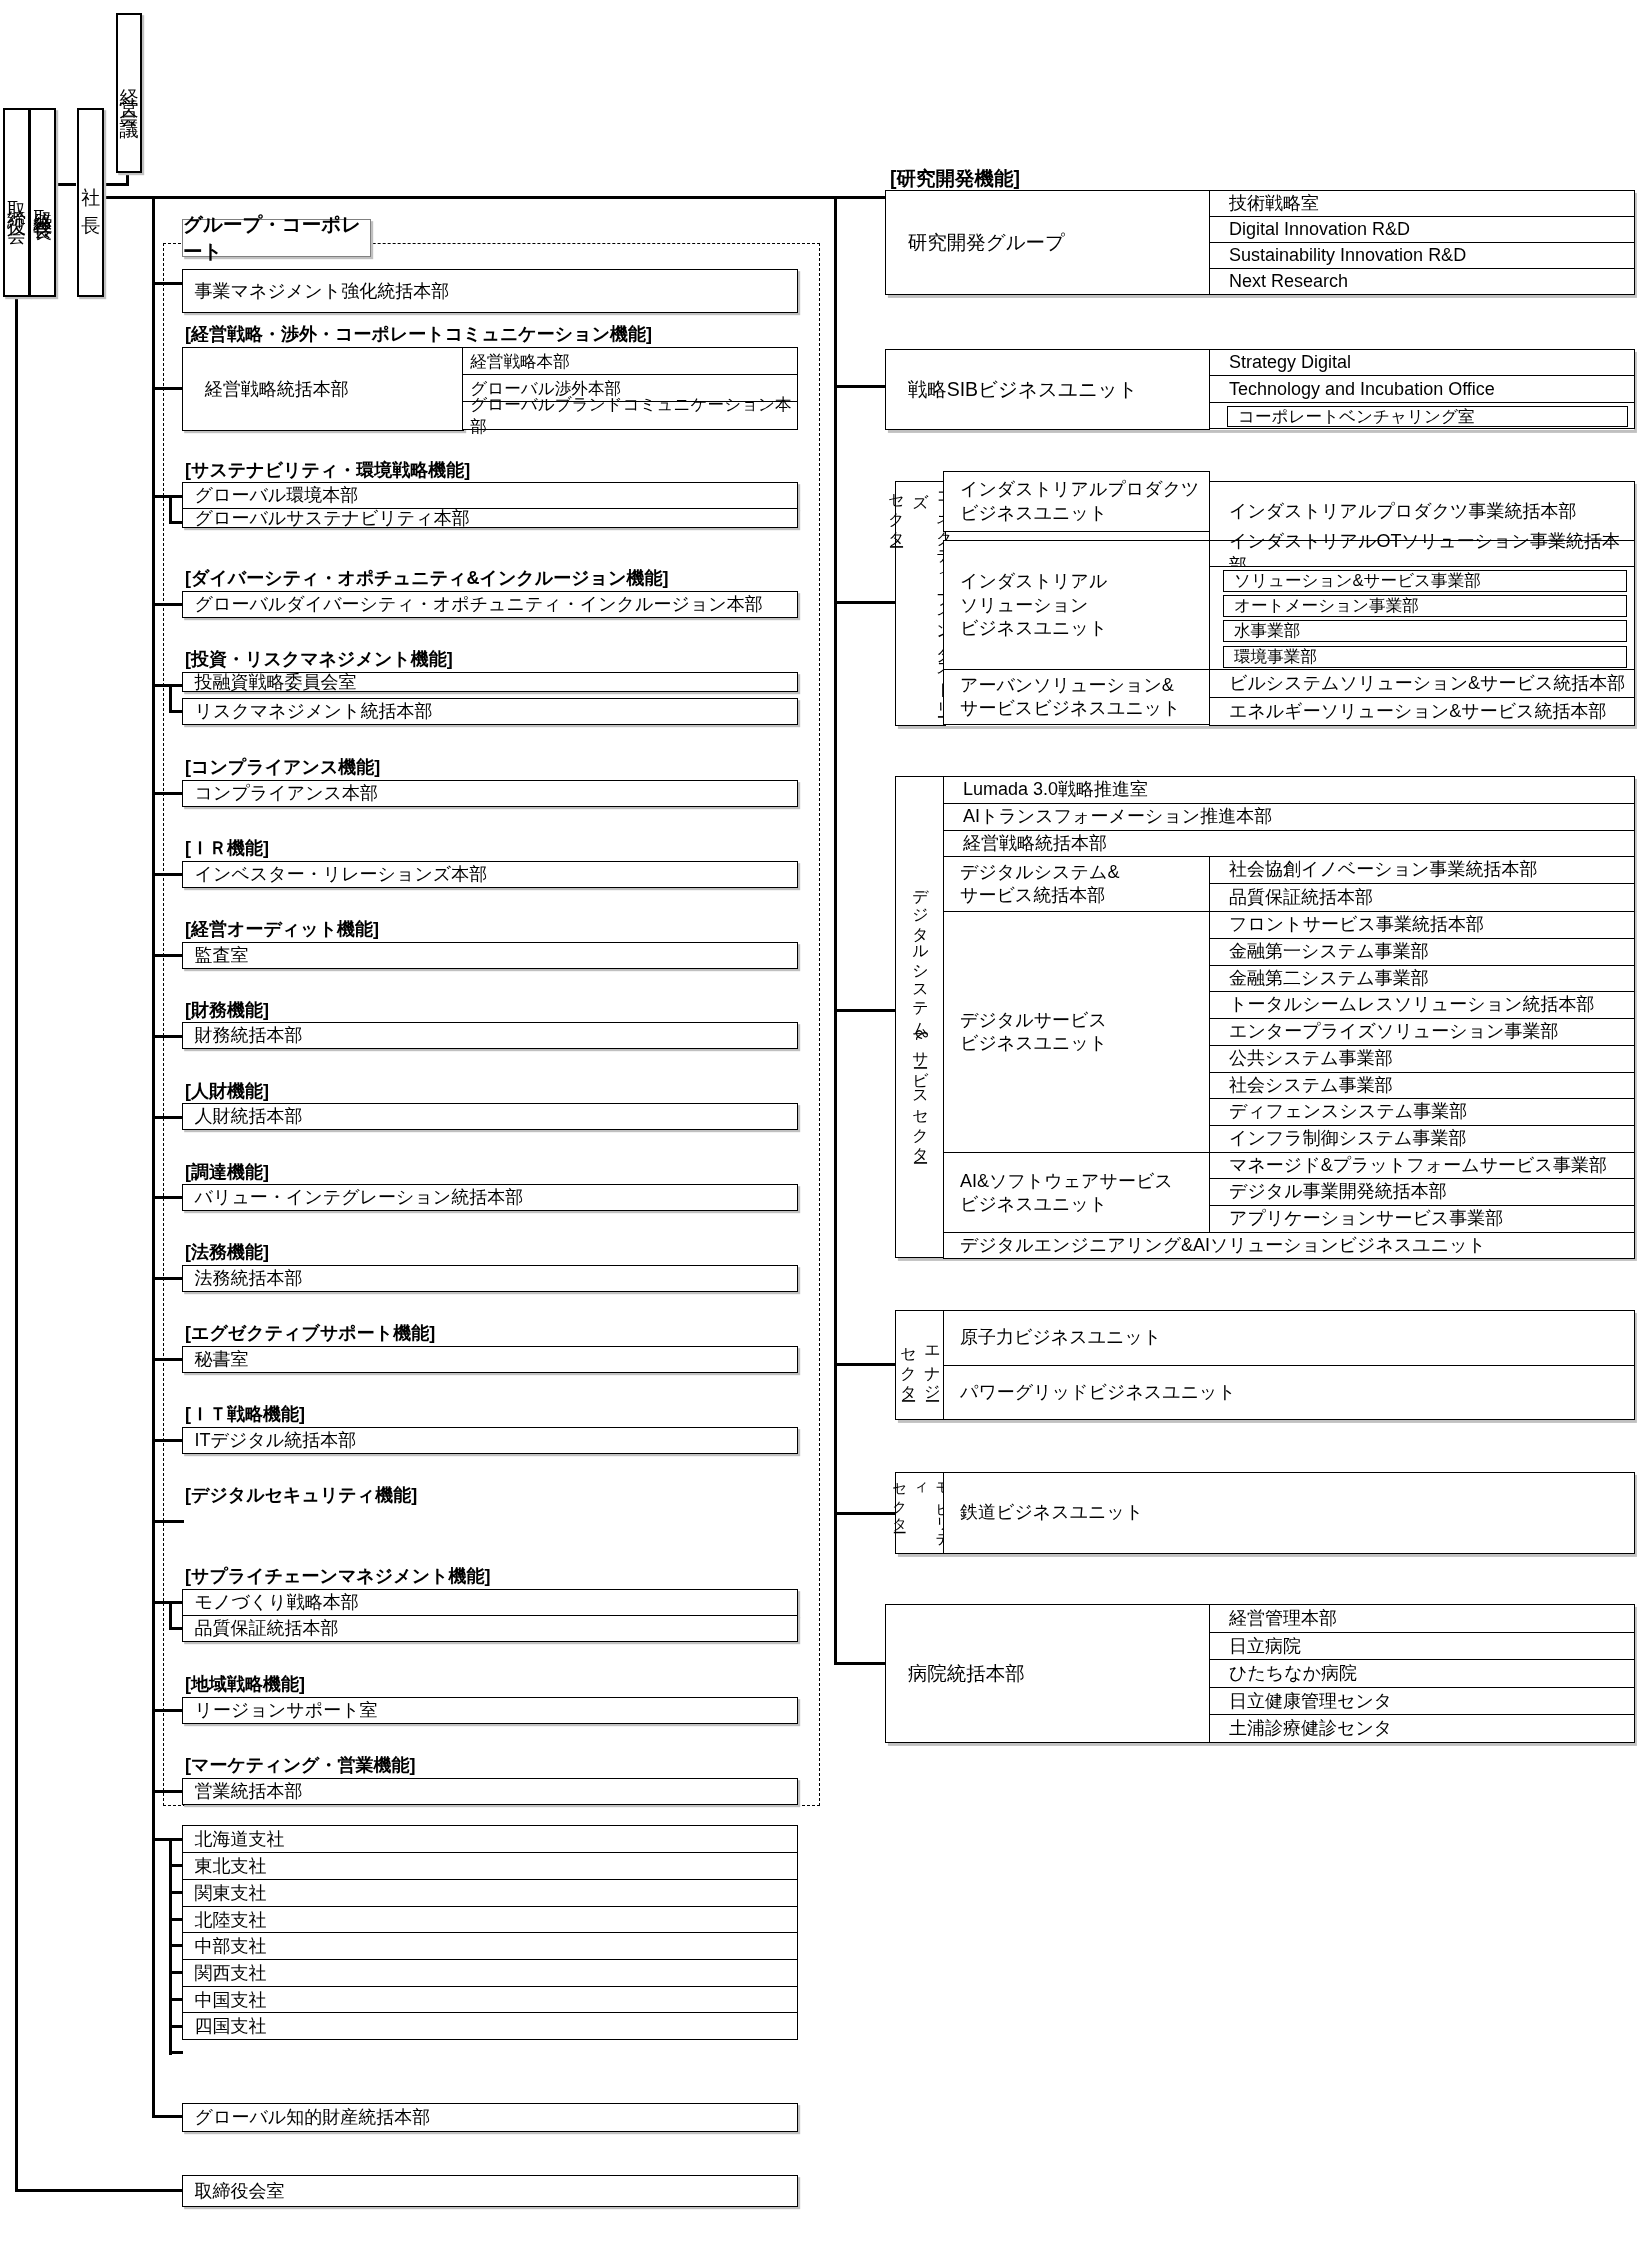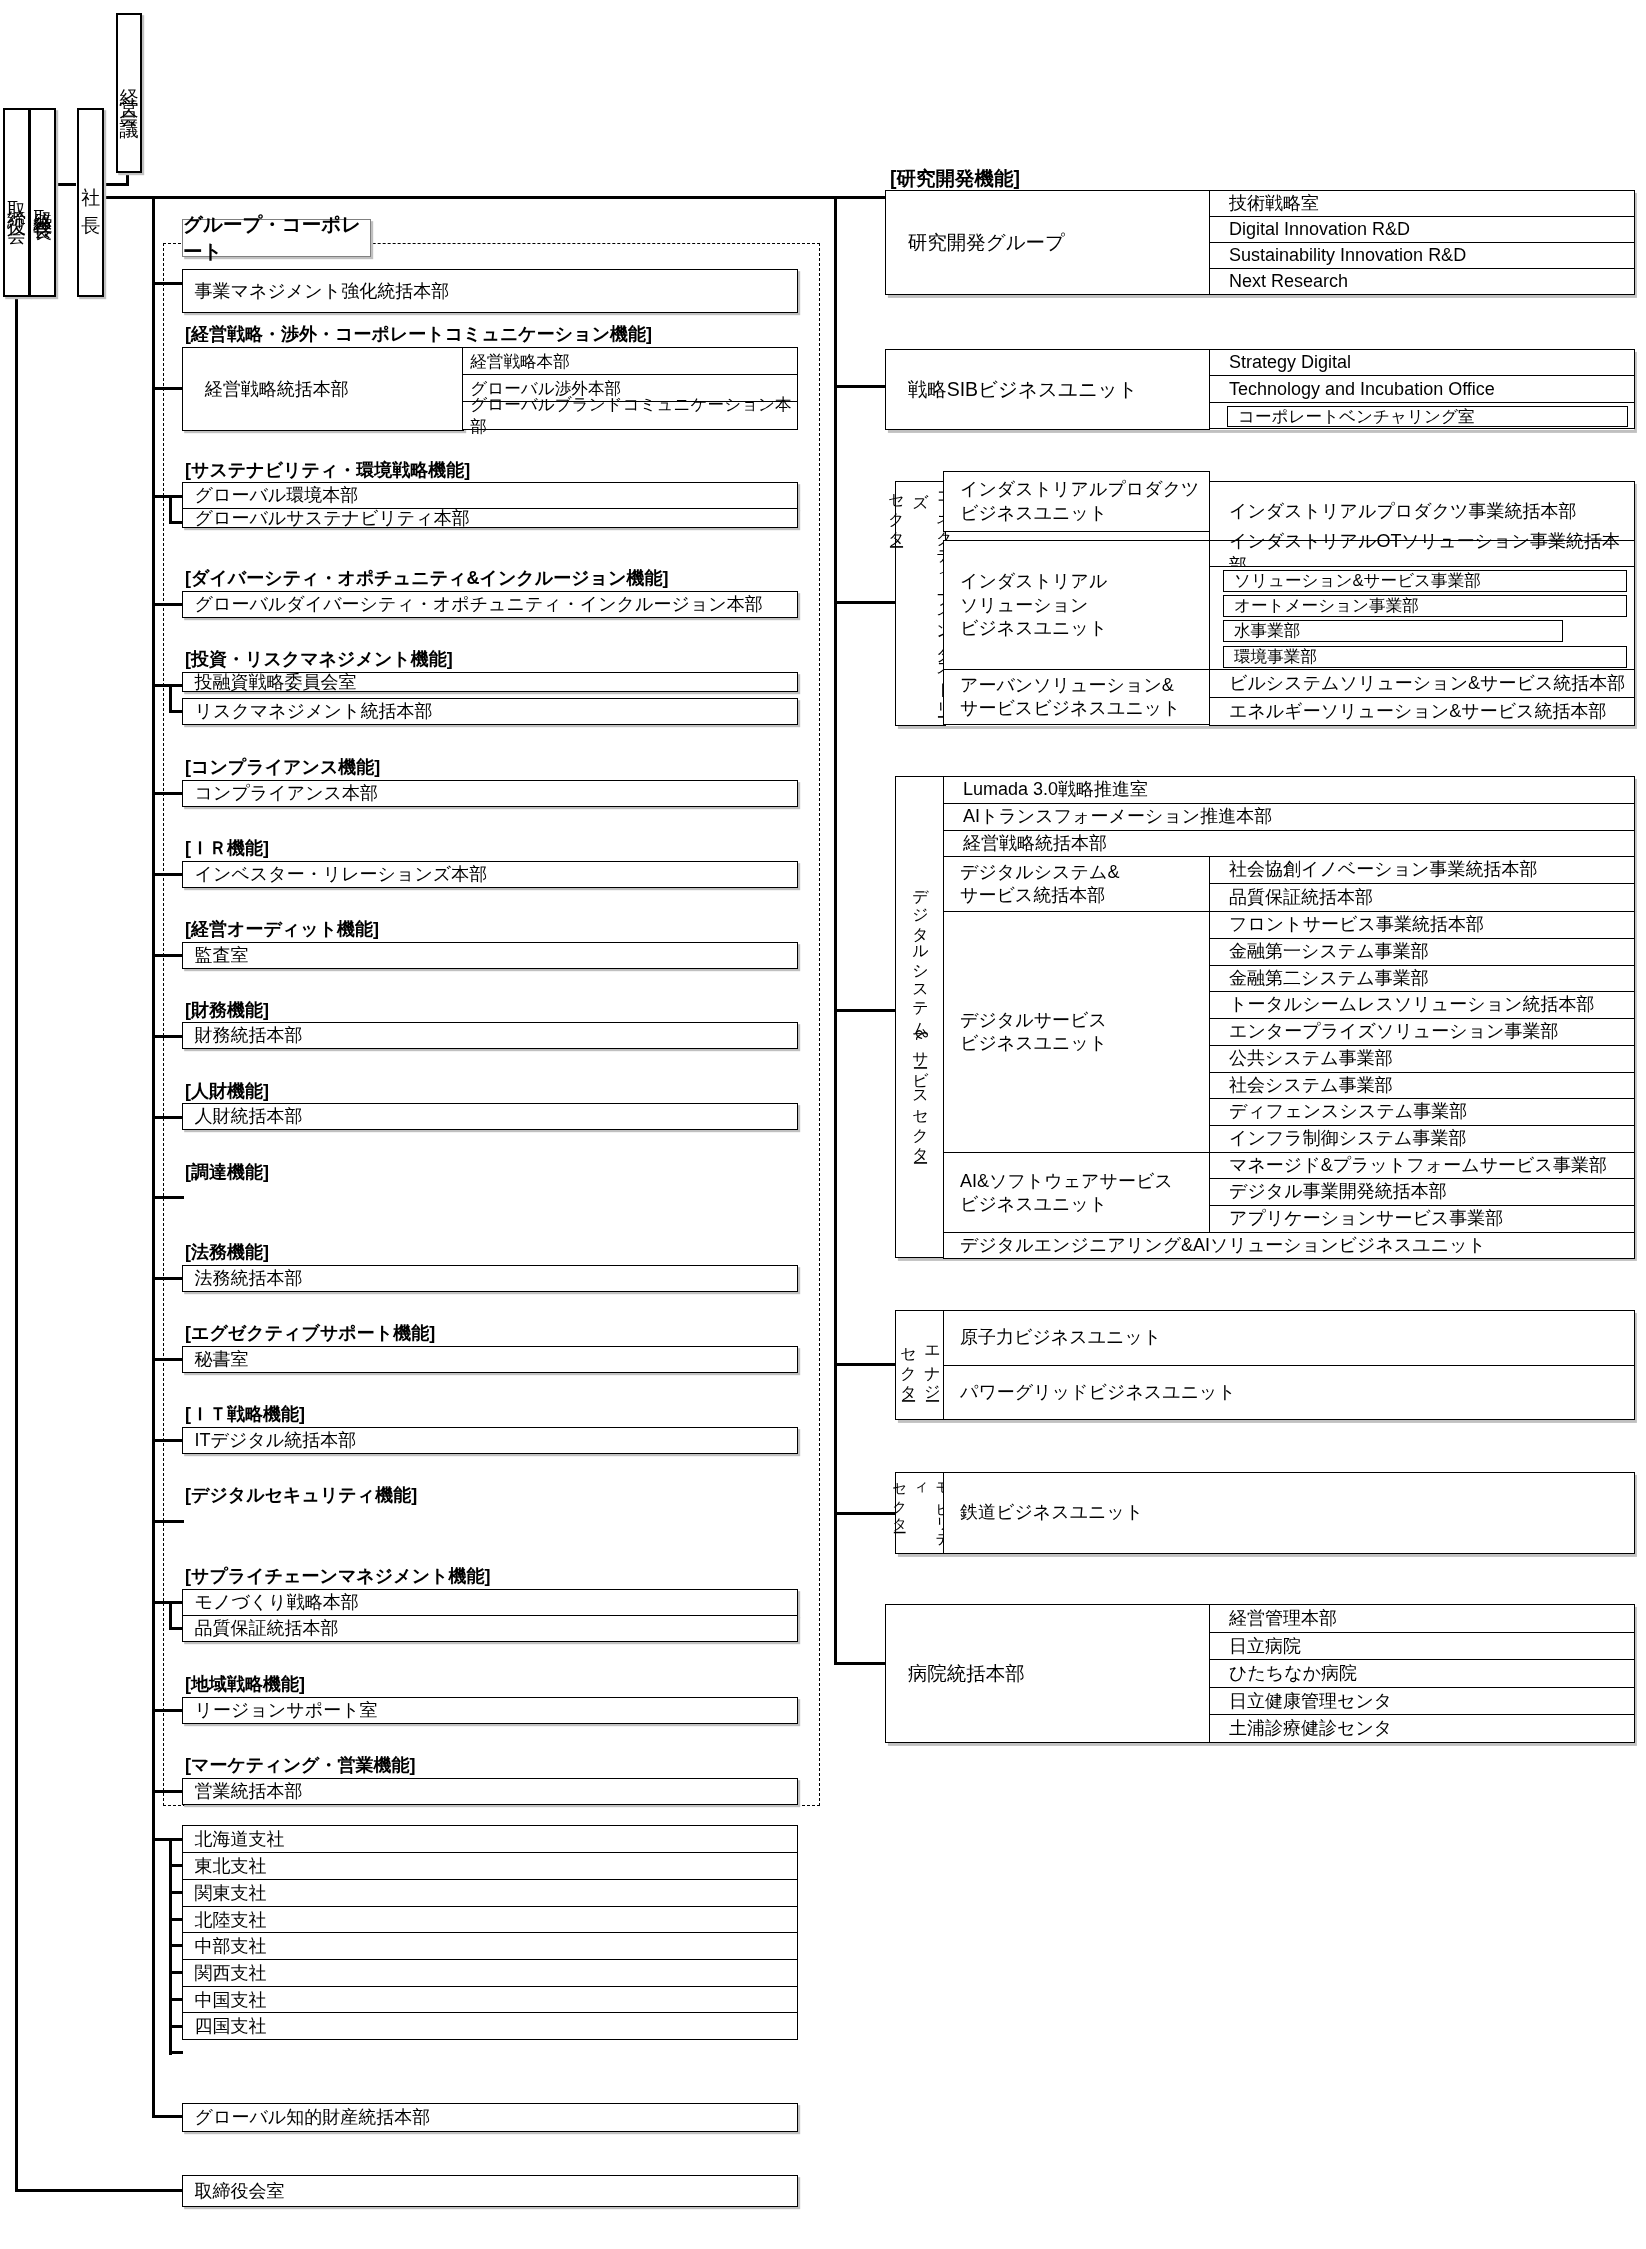--- a/index.html
+++ b/index.html
@@ -121,20 +121,21 @@
   <div class="lbl" style="left:185px;top:917px">[経営オーディット機能]</div>
   <div class="bx" style="left:182px;top:942px;width:616px;height:27.4px">監査室</div>
 
   <div class="lbl" style="left:185px;top:998px">[財務機能]</div>
   <div class="bx" style="left:182px;top:1022px;width:616px;height:27.4px">財務統括本部</div>
 
   <div class="lbl" style="left:185px;top:1079px">[人財機能]</div>
   <div class="bx" style="left:182px;top:1103px;width:616px;height:27.4px">人財統括本部</div>
 
   <div class="lbl" style="left:185px;top:1160px">[調達機能]</div>
+  <div class="bx" style="left:182px;top:1184px;width:616px;height:27.4px">バリュー・インテグレーション統括本部</div>
 
   <div class="lbl" style="left:185px;top:1240px">[法務機能]</div>
   <div class="bx" style="left:182px;top:1265px;width:616px;height:27.4px">法務統括本部</div>
 
   <div class="lbl" style="left:185px;top:1321px">[エグゼクティブサポート機能]</div>
   <div class="bx" style="left:182px;top:1346px;width:616px;height:27.4px">秘書室</div>
 
   <div class="lbl" style="left:185px;top:1402px">[ＩＴ戦略機能]</div>
   <div class="bx" style="left:182px;top:1427px;width:616px;height:27.4px">ITデジタル統括本部</div>
 
@@ -183,21 +184,21 @@
   <div class="cell bu" style="left:943px;top:471px;width:267px;height:61px">インダストリアルプロダクツ
 ビジネスユニット</div>
   <div class="cell" style="left:1209px;top:481px;width:426px;height:61px">インダストリアルプロダクツ事業統括本部</div>
   <div class="cell bu" style="left:943px;top:540px;width:267px;height:131px">インダストリアル
 ソリューション
 ビジネスユニット</div>
   <div class="cell" style="left:1209px;top:540px;width:426px;height:27.4px">インダストリアルOTソリューション事業統括本部</div>
   <div class="cell" style="left:1209px;top:566px;width:426px;height:105px"></div>
   <div class="nest" style="left:1223px;top:570px;width:404px;height:22.4px">ソリューション&amp;サービス事業部</div>
   <div class="nest" style="left:1223px;top:595px;width:404px;height:22.4px">オートメーション事業部</div>
-  <div class="nest" style="left:1223px;top:620px;width:340px;height:22.4px">水事業部</div>
+  <div class="nest" style="left:1223px;top:620px;width:404px;height:22.4px">水事業部</div>
   <div class="nest" style="left:1223px;top:646px;width:404px;height:22.4px">環境事業部</div>
   <div class="cell bu" style="left:943px;top:669px;width:267px;height:56px">アーバンソリューション&amp;
 サービスビジネスユニット</div>
   <div class="cell" style="left:1209px;top:669px;width:426px;height:29px">ビルシステムソリューション&amp;サービス統括本部</div>
   <div class="cell" style="left:1209px;top:697px;width:426px;height:29px">エネルギーソリューション&amp;サービス統括本部</div>
 
   <div class="frame" style="left:895px;top:776px;width:739px;height:482px"></div>
   <div class="sect" style="left:895px;top:776px;width:51px;height:482px">デジタルシステム&amp;サービスセクター</div>
   <div class="cell" style="left:943px;top:776px;width:692px;height:28px">Lumada 3.0戦略推進室</div>
   <div class="cell" style="left:943px;top:803px;width:692px;height:28px">AIトランスフォーメーション推進本部</div>

